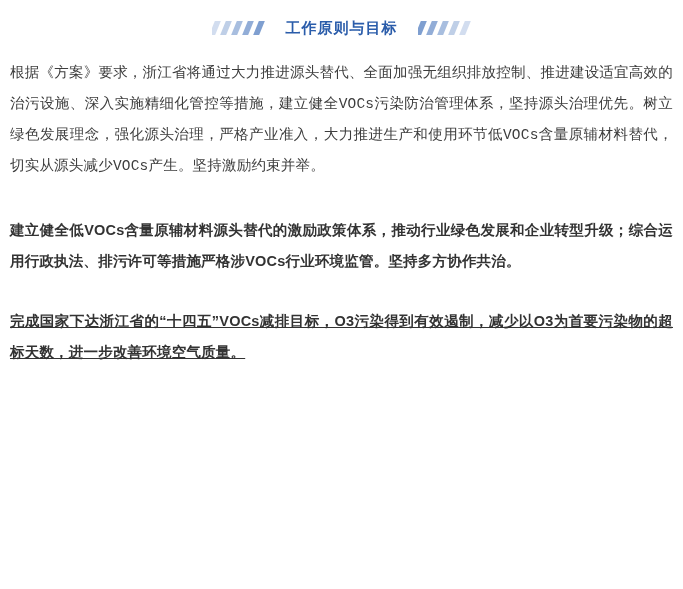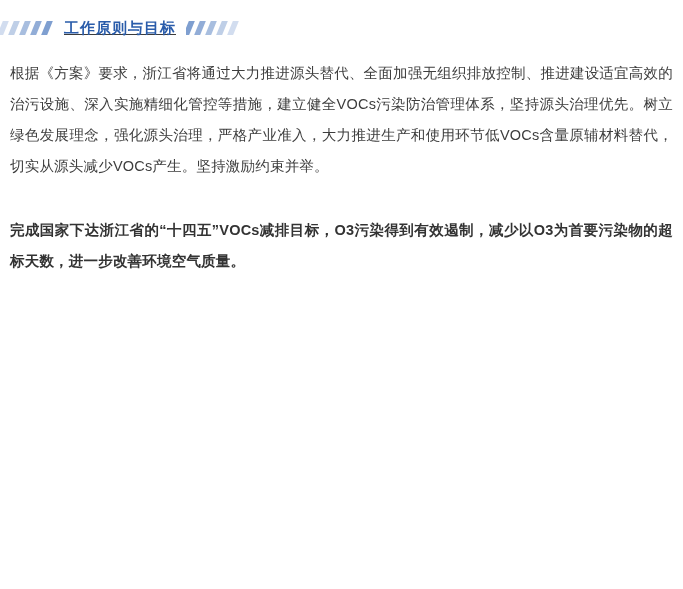--- a/index.html
+++ b/index.html
@@ -16,24 +16,24 @@
   }
   .page {
     position: relative;
     width: 683px;
     height: 589px;
     box-sizing: border-box;
   }
   .title-bar {
     display: flex;
     align-items: center;
-    gap: 10px;
+    justify-content: center;
+    gap: 20px;
     height: 44px;
     margin-top: 6px;
-    text-decoration: underline;
   }
   .title-text {
     font-size: 15px;
     font-weight: bold;
     color: #2a5caa;
     letter-spacing: 1px;
     white-space: nowrap;
   }
   .deco {
     width: 54px;
@@ -68,27 +68,29 @@
     font-size: 14.5px;
     line-height: 31px;
     text-align: justify;
     text-justify: inter-ideograph;
     margin: 0 0 29px 0;
     color: #3d3d3d;
     letter-spacing: 0.2px;
   }
   .para:last-child {
     margin-bottom: 12px;
+    text-decoration: underline;
   }
   .para.bold {
     font-weight: bold;
     color: #333333;
   }
   .para.first {
     margin-bottom: 33px;
+    font-family: Liberation Mono, monospace;
   }
 </style>
 </head>
 <body>
 
 <div class="page">
 
   <div class="title-bar">
     <span class="deco left">
       <span></span>
@@ -102,16 +104,17 @@
       <span></span>
         <span></span>
         <span></span>
         <span></span>
         <span></span>
     </span>
   </div>
 
   <div class="body-content">
     <p class="para first">根据《方案》要求，浙江省将通过大力推进源头替代、全面加强无组织排放控制、推进建设适宜高效的治污设施、深入实施精细化管控等措施，建立健全VOCs污染防治管理体系，坚持源头治理优先。树立绿色发展理念，强化源头治理，严格产业准入，大力推进生产和使用环节低VOCs含量原辅材料替代，切实从源头减少VOCs产生。坚持激励约束并举。</p>
+    <p class="para bold">建立健全低VOCs含量原辅材料源头替代的激励政策体系，推动行业绿色发展和企业转型升级；综合运用行政执法、排污许可等措施严格涉VOCs行业环境监管。坚持多方协作共治。</p>
     <p class="para bold">完成国家下达浙江省的“十四五”VOCs减排目标，O3污染得到有效遏制，减少以O3为首要污染物的超标天数，进一步改善环境空气质量。</p>
   </div>
 
 </div>
 
 </body></html>

